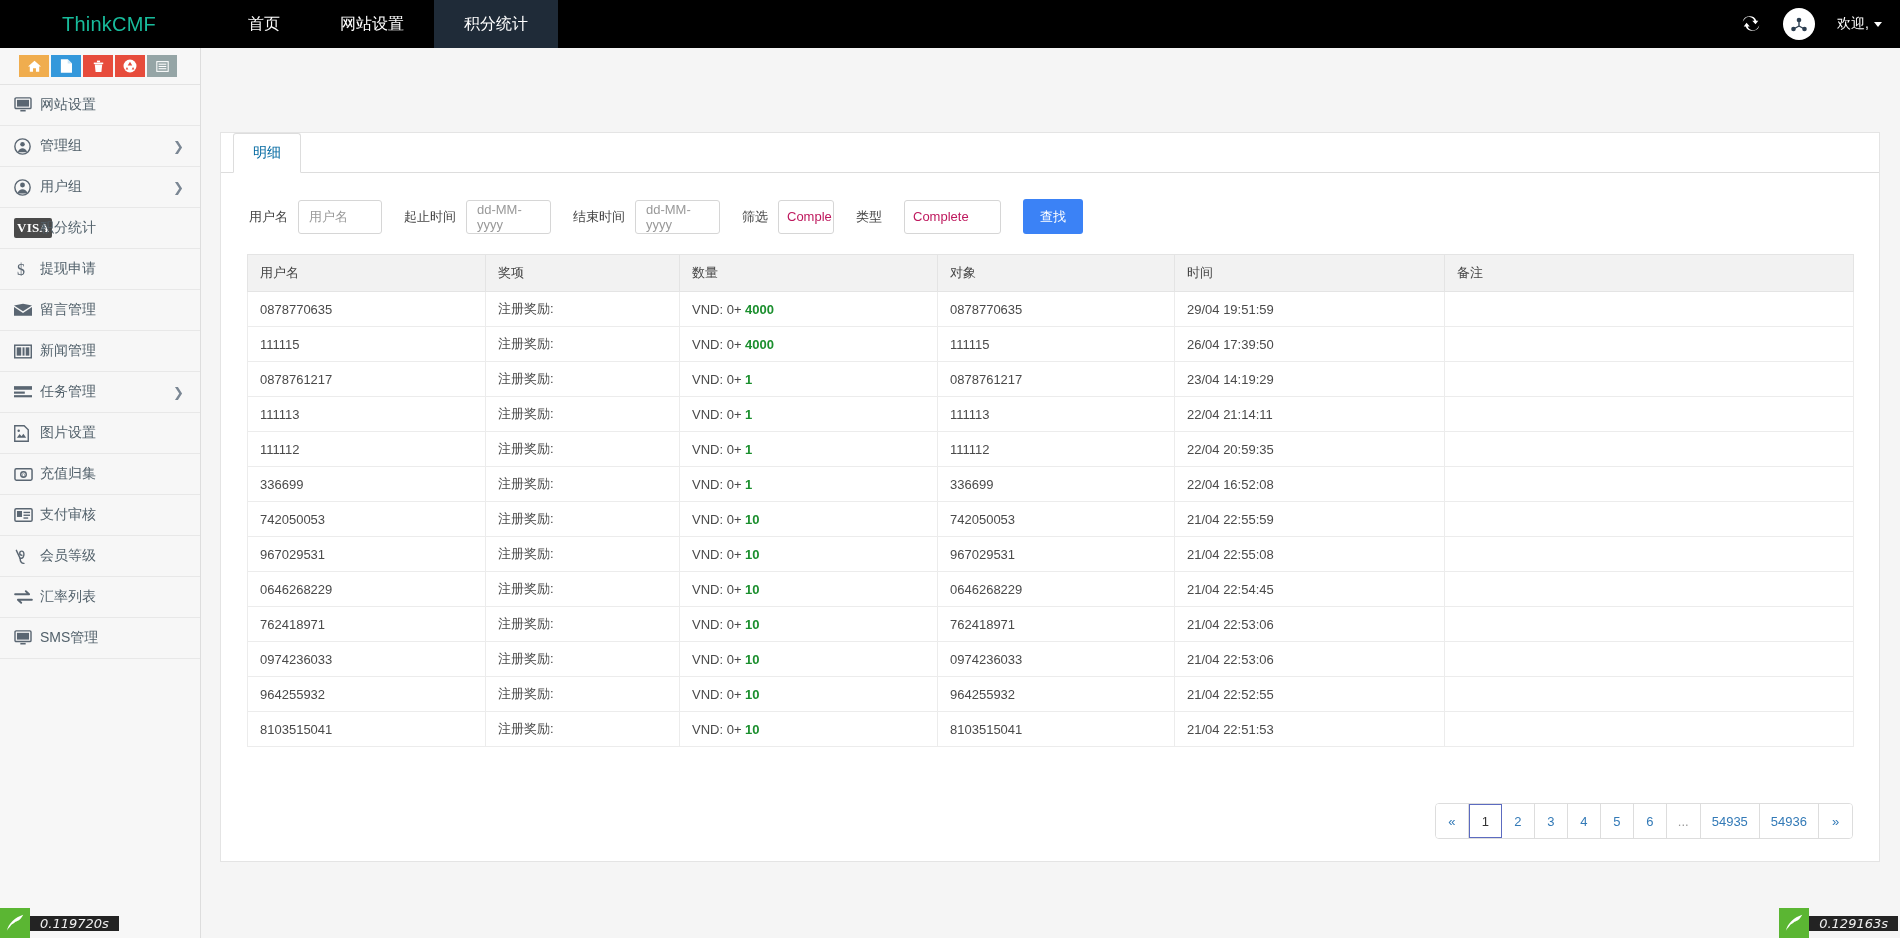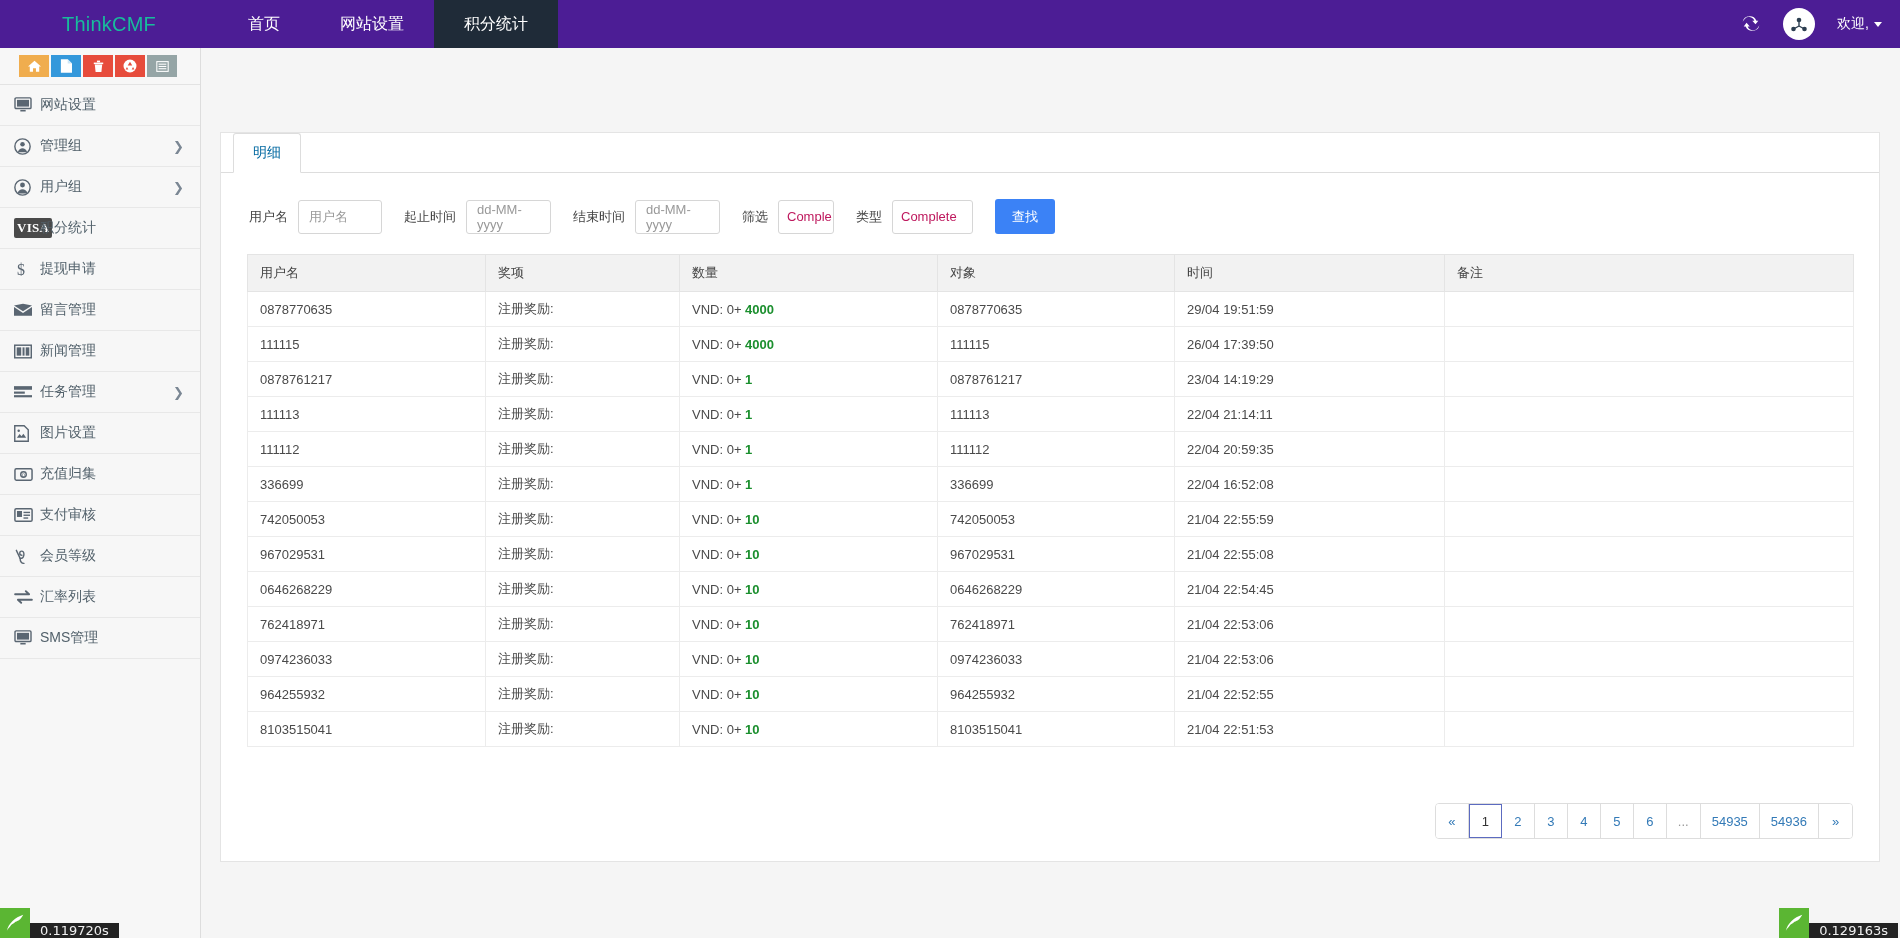--- a/index.html
+++ b/index.html
@@ -10,21 +10,21 @@
     font-family: "Liberation Sans", "DejaVu Sans", sans-serif;
     font-size: 13px;
     color: #333;
     background: #f5f5f5;
   }
 
   
   #topbar {
     position: absolute; top: 0; left: 0;
     width: 1900px; height: 48px;
-    background: #4c1d95;
+    background: #000000;
     display: flex; align-items: stretch;
   }
   #brand {
     width: 218px;
     display: flex; align-items: center; justify-content: center;
     color: #18bc9c;
     font-size: 20px;
     letter-spacing: .2px;
   }
   #mainnav { display: flex; align-items: stretch; }
@@ -177,21 +177,21 @@
     padding: 0 8px;
     font-size: 13px;
     color: #be185d;
     display: flex; align-items: center;
     background: #fff;
     overflow: hidden;
     white-space: nowrap;
     cursor: pointer;
   }
   .w-sel1 { width: 56px; }
-  .w-sel2 { width: 81px; }
+  .w-sel2 { width: 97px; margin-left: 12px; }
   .btn-search {
     margin-left: 22px;
     height: 35px;
     padding: 0 17px;
     background: #3b82f6;
     color: #fff;
     font-size: 13px;
     border: none;
     border-radius: 3px;
     display: flex; align-items: center;
@@ -249,22 +249,23 @@
     border: 1px solid #5c6bc0;
     background: #fff;
   }
   .pg.ellipsis { color: #999; cursor: default; }
 
   
   .debug-badge {
     position: absolute;
     bottom: 0;
     height: 30px;
-    display: flex; align-items: flex-end;
+    display: flex; align-items: center;
     z-index: 20;
+    font-style: italic;
   }
   .debug-badge.left  { left: 0; }
   .debug-badge.right { right: 2px; }
   .dbg-logo {
     width: 30px; height: 30px;
     background: #5bb633;
     display: flex; align-items: center; justify-content: center;
     color: #ffffff; font-size: 16px;
   }
   .dbg-time {

